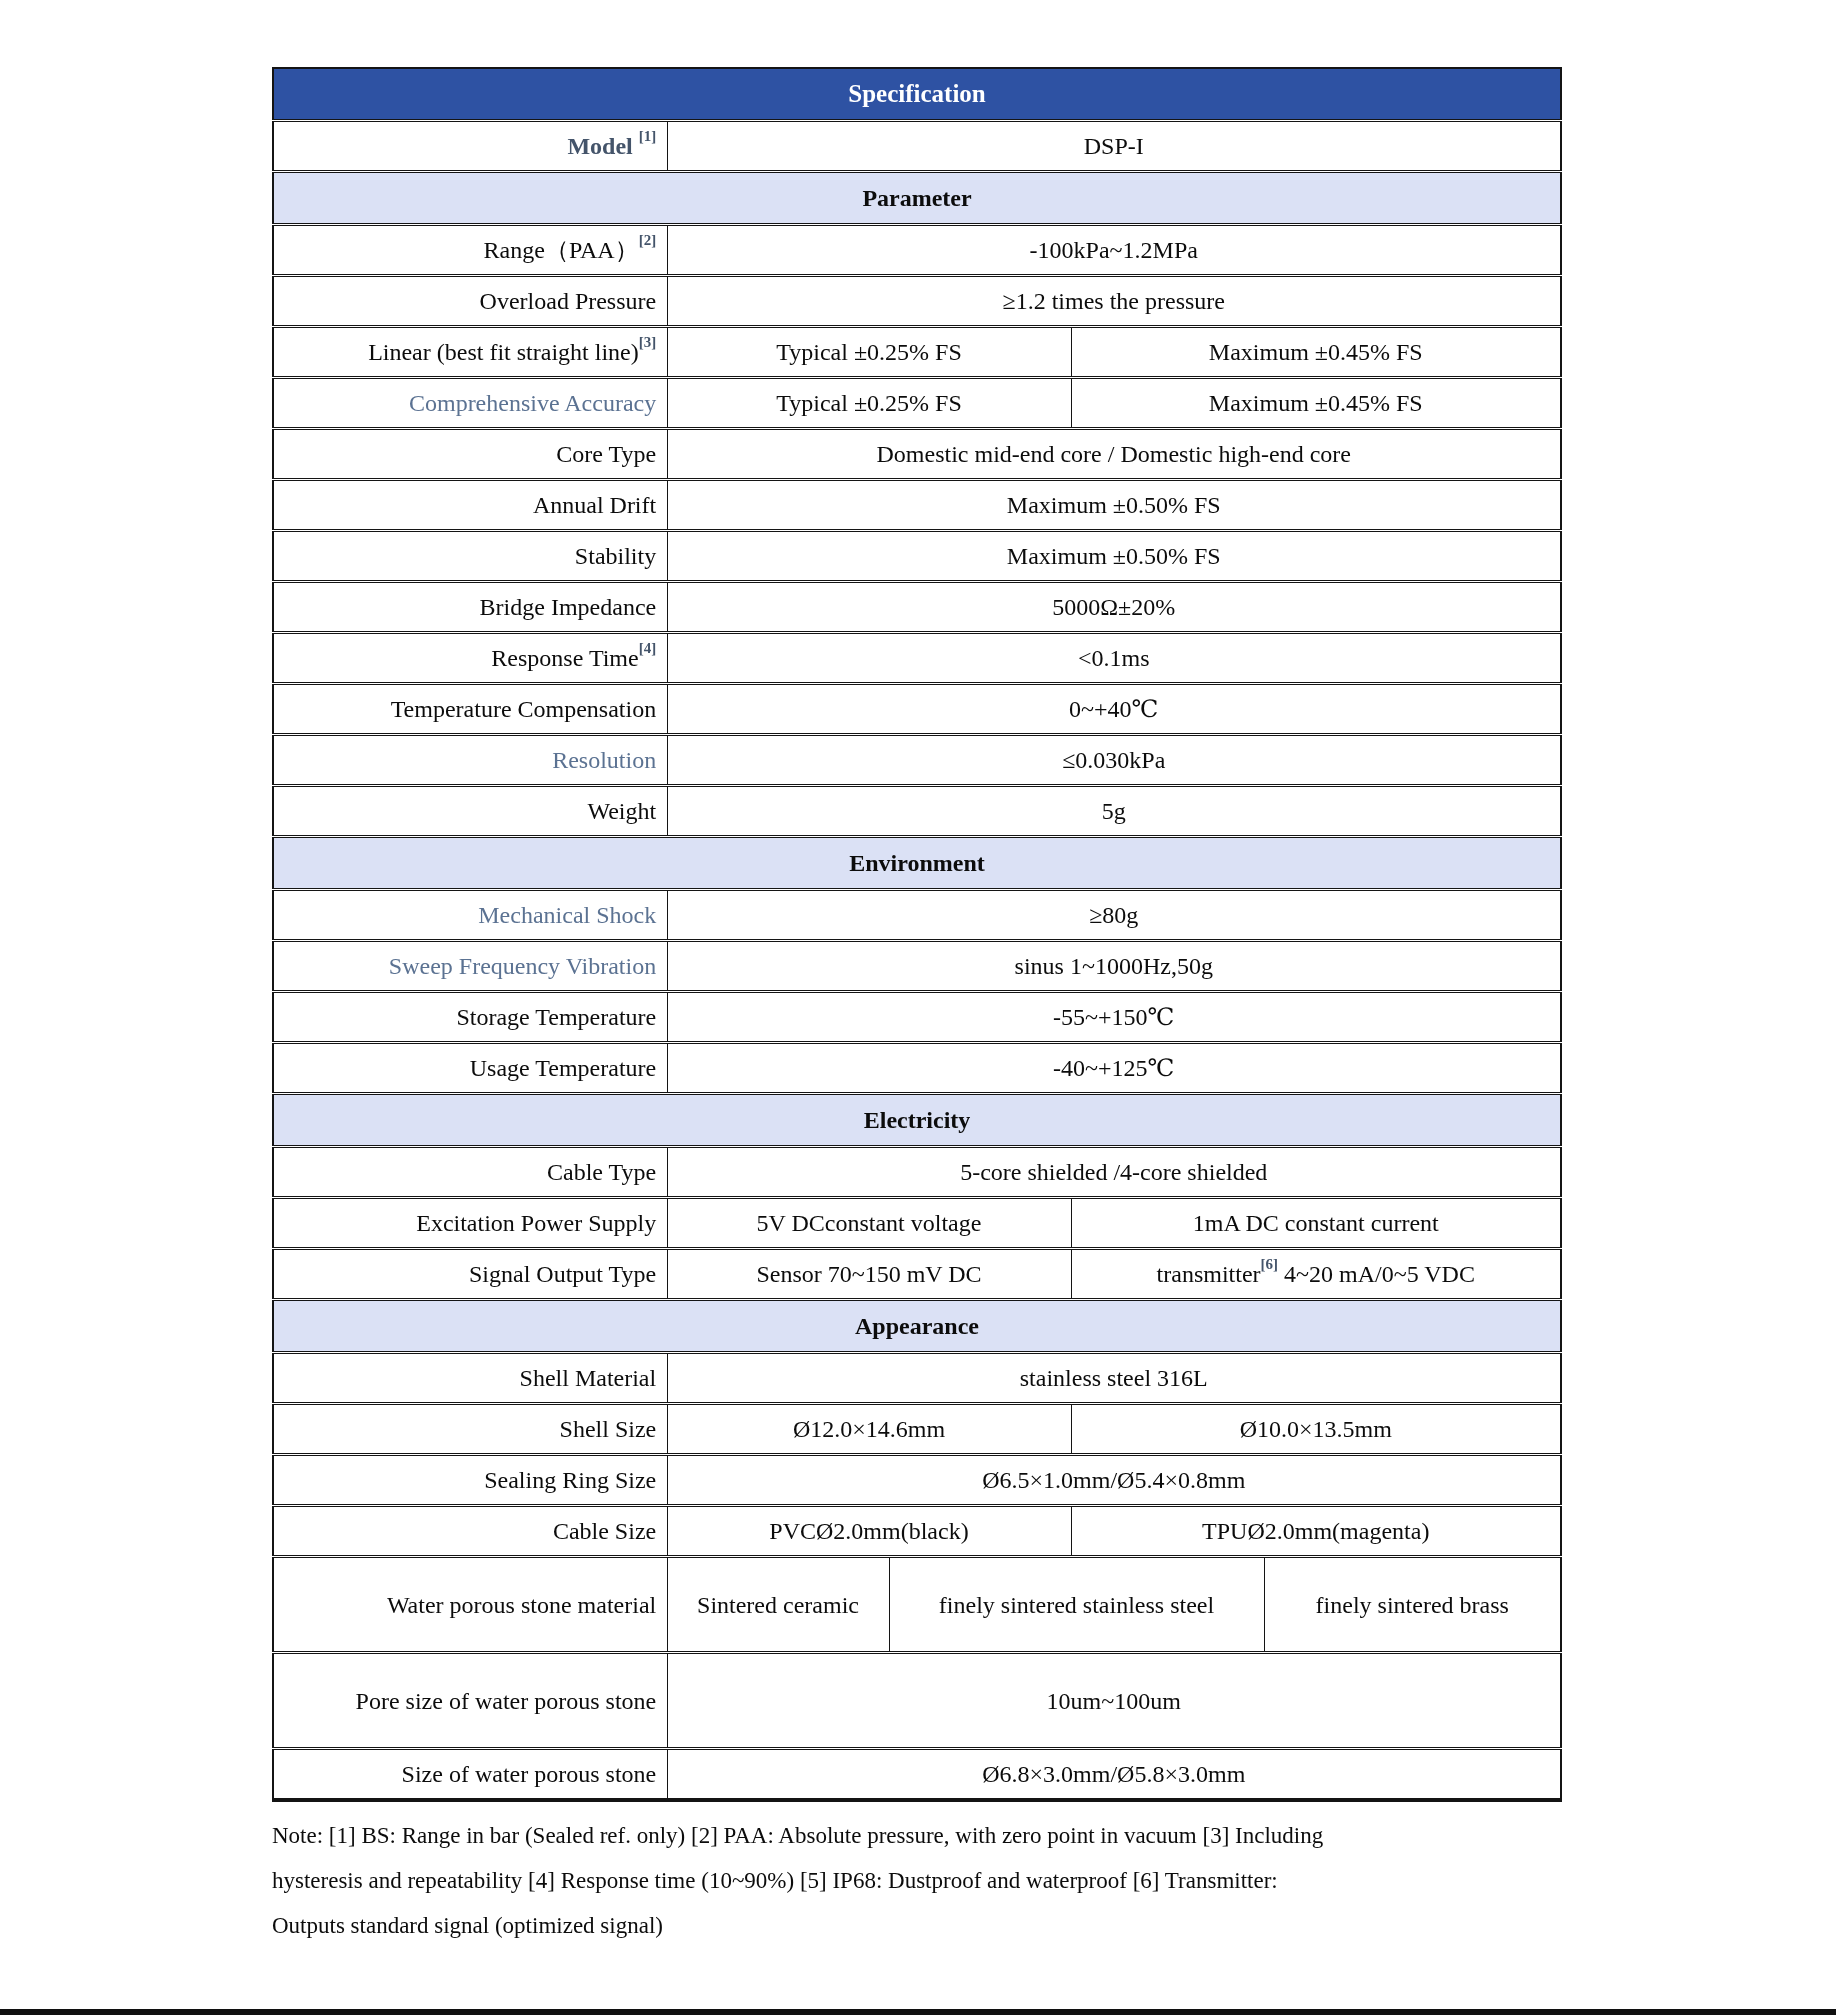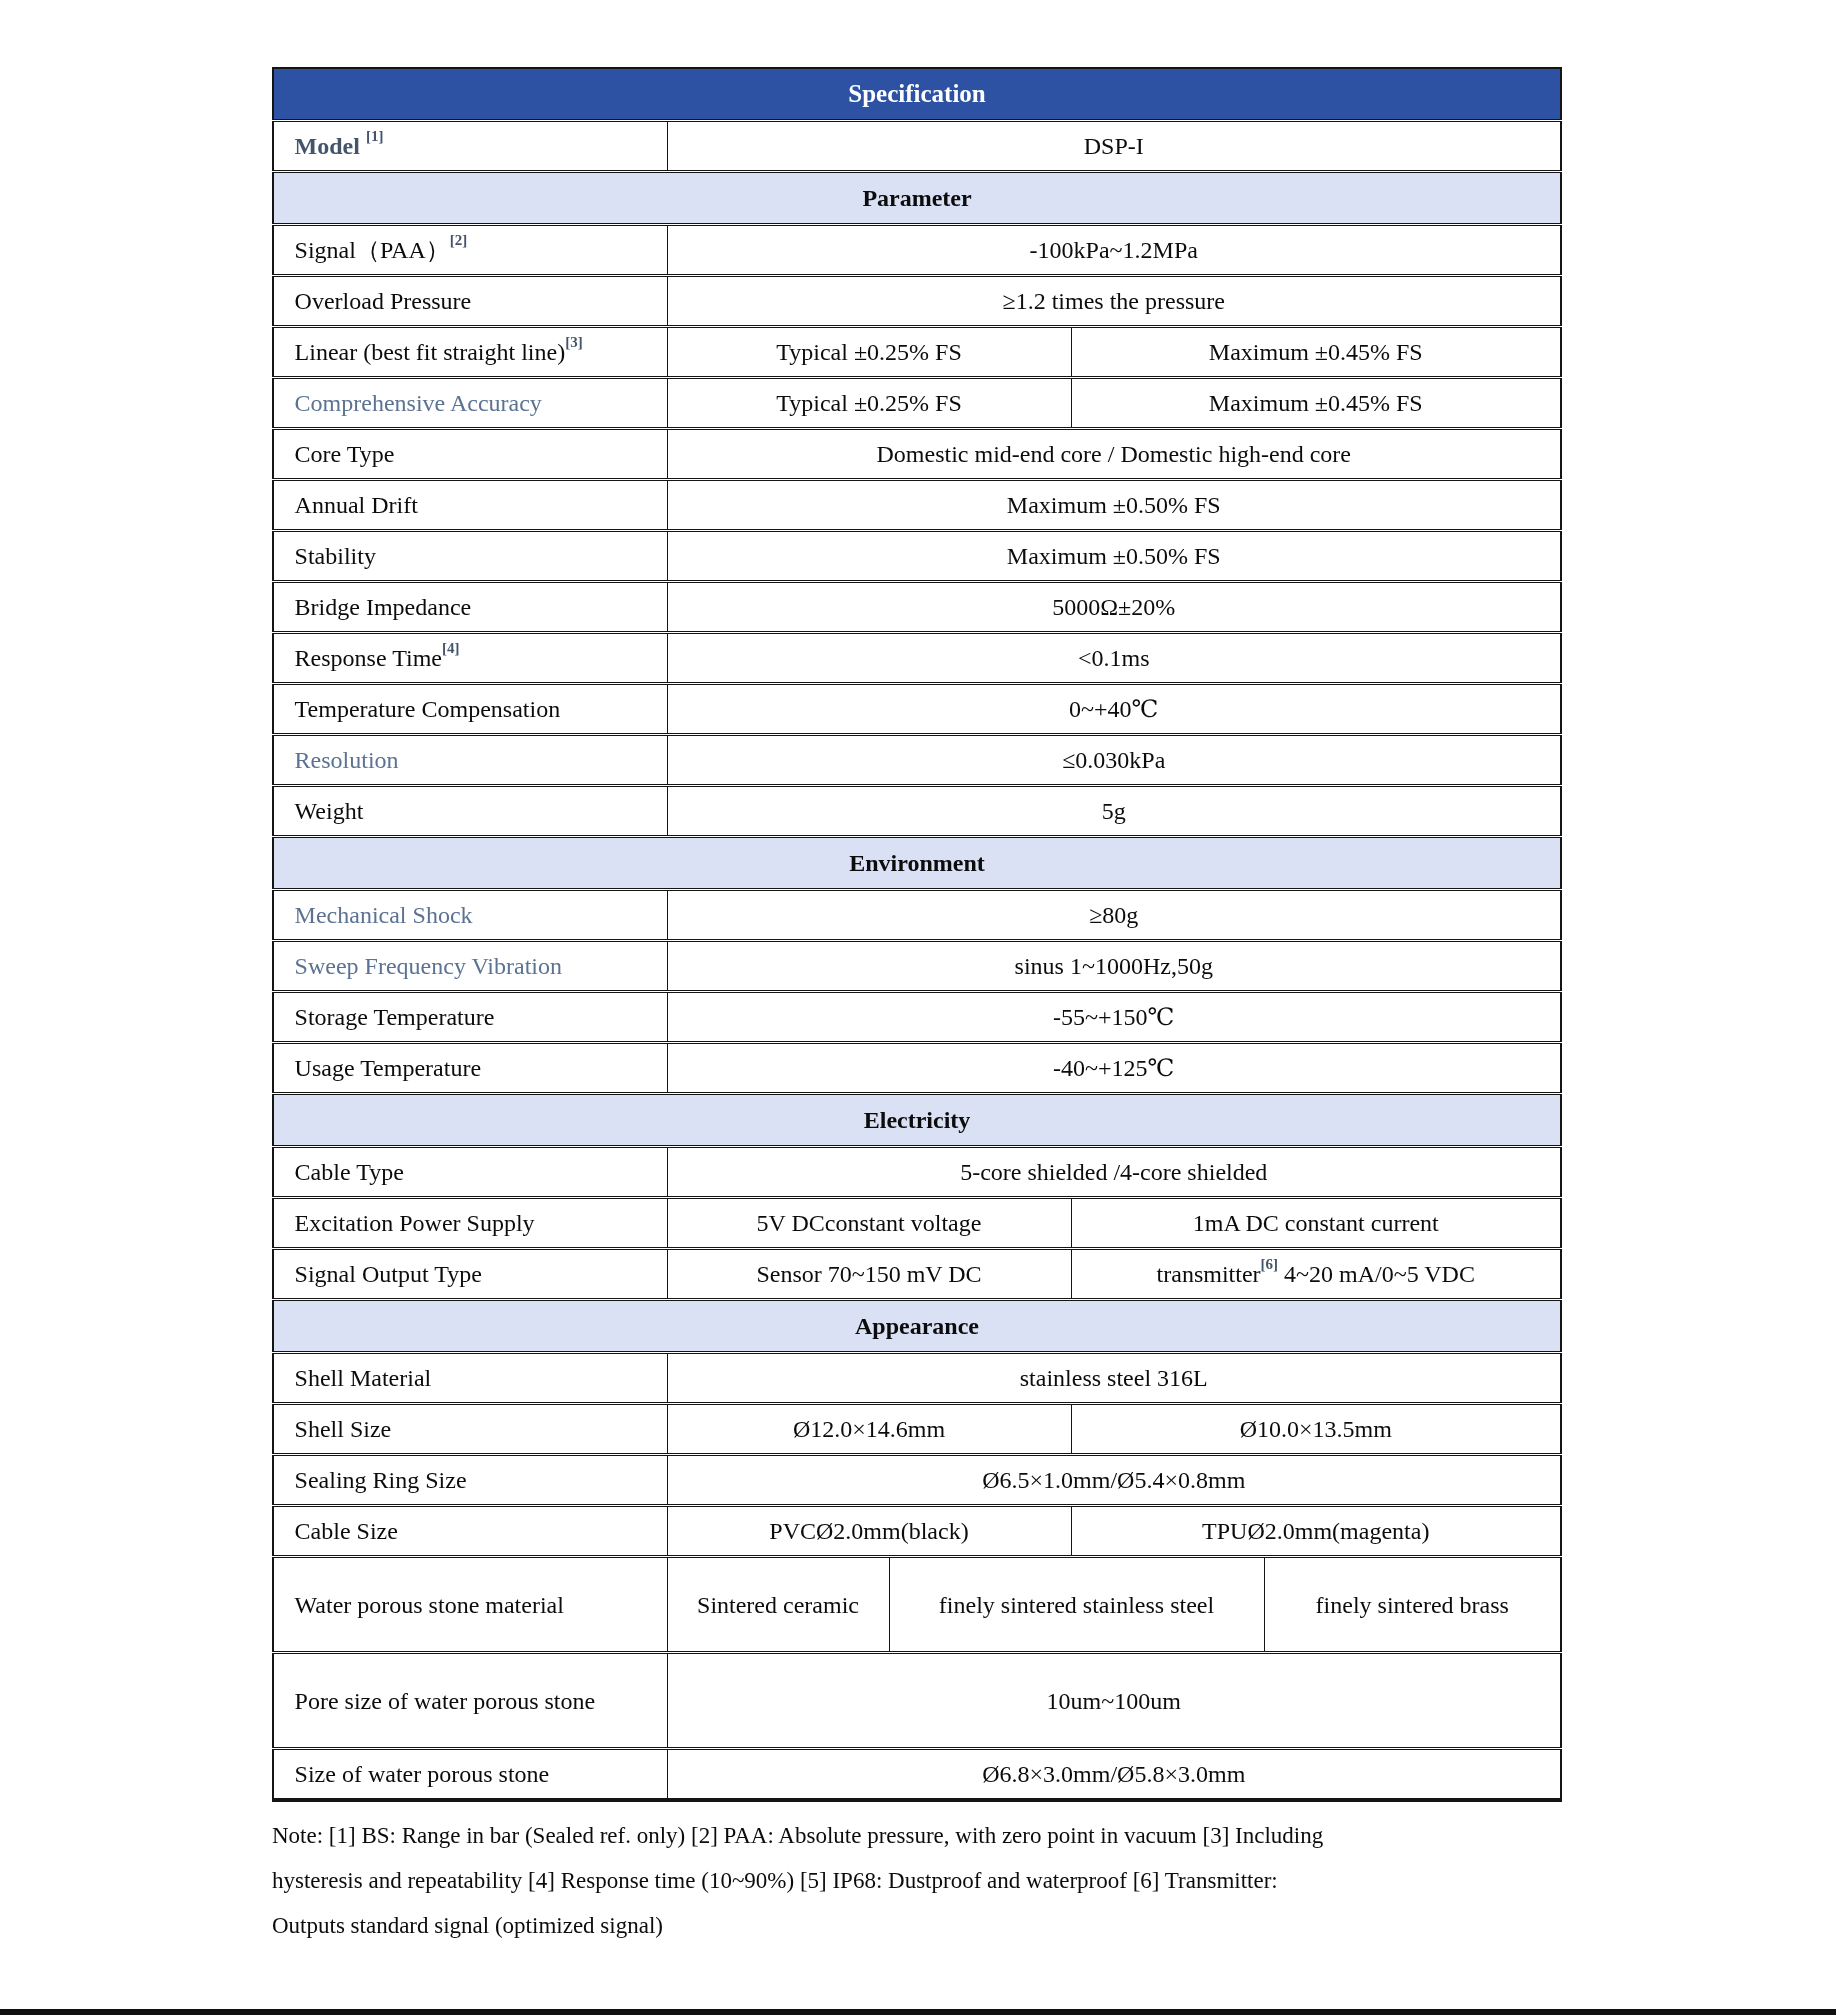--- a/index.html
+++ b/index.html
@@ -36,21 +36,21 @@
   table.spec tr:last-child td{border-bottom:4.1px solid #141414;}
   table.spec td:first-child{border-left:2.6px solid #141414;}
   table.spec td:last-child{border-right:2.6px solid #141414;}
 
   tr.r-std td{height:46px;}
   tr.r-model td{height:48px;}
   tr.r-head td{height:46px;}
   tr.r-tall td{height:93px;}
 
   td.cell-label{
-    text-align:left;
+    text-align:right;
     padding:0 10.3px 0 20.6px;
   }
   td.cell-value{
     text-align:center;
     padding:0 5.1px;
   }
   tr.r-title td{
     background:#2E52A3;
     color:#ffffff;
     font-weight:700;
@@ -114,21 +114,21 @@
           <td colspan="5"><span>Specification</span></td>
         </tr>
         <tr class="r-model">
           <td class="cell-label lbl-model"><span>Model </span><sup class="sup">[1]</sup></td>
           <td colspan="4" class="cell-value"><span>DSP-I</span></td>
         </tr>
         <tr class="r-head">
           <td colspan="5"><span>Parameter</span></td>
         </tr>
         <tr class="r-std">
-          <td class="cell-label"><span>Signal（PAA）</span><sup class="sup">[2]</sup></td>
+          <td class="cell-label"><span>Range（PAA）</span><sup class="sup">[2]</sup></td>
           <td colspan="4" class="cell-value"><span>-100kPa~1.2MPa</span></td>
         </tr>
         <tr class="r-std">
           <td class="cell-label"><span>Overload Pressure</span></td>
           <td colspan="4" class="cell-value"><span>≥1.2 times the pressure</span></td>
         </tr>
         <tr class="r-std">
           <td class="cell-label"><span>Linear (best fit straight line)</span><sup class="sup">[3]</sup></td>
           <td colspan="2" class="cell-value"><span>Typical ±0.25% FS</span></td>
           <td colspan="2" class="cell-value"><span>Maximum ±0.45% FS</span></td>

